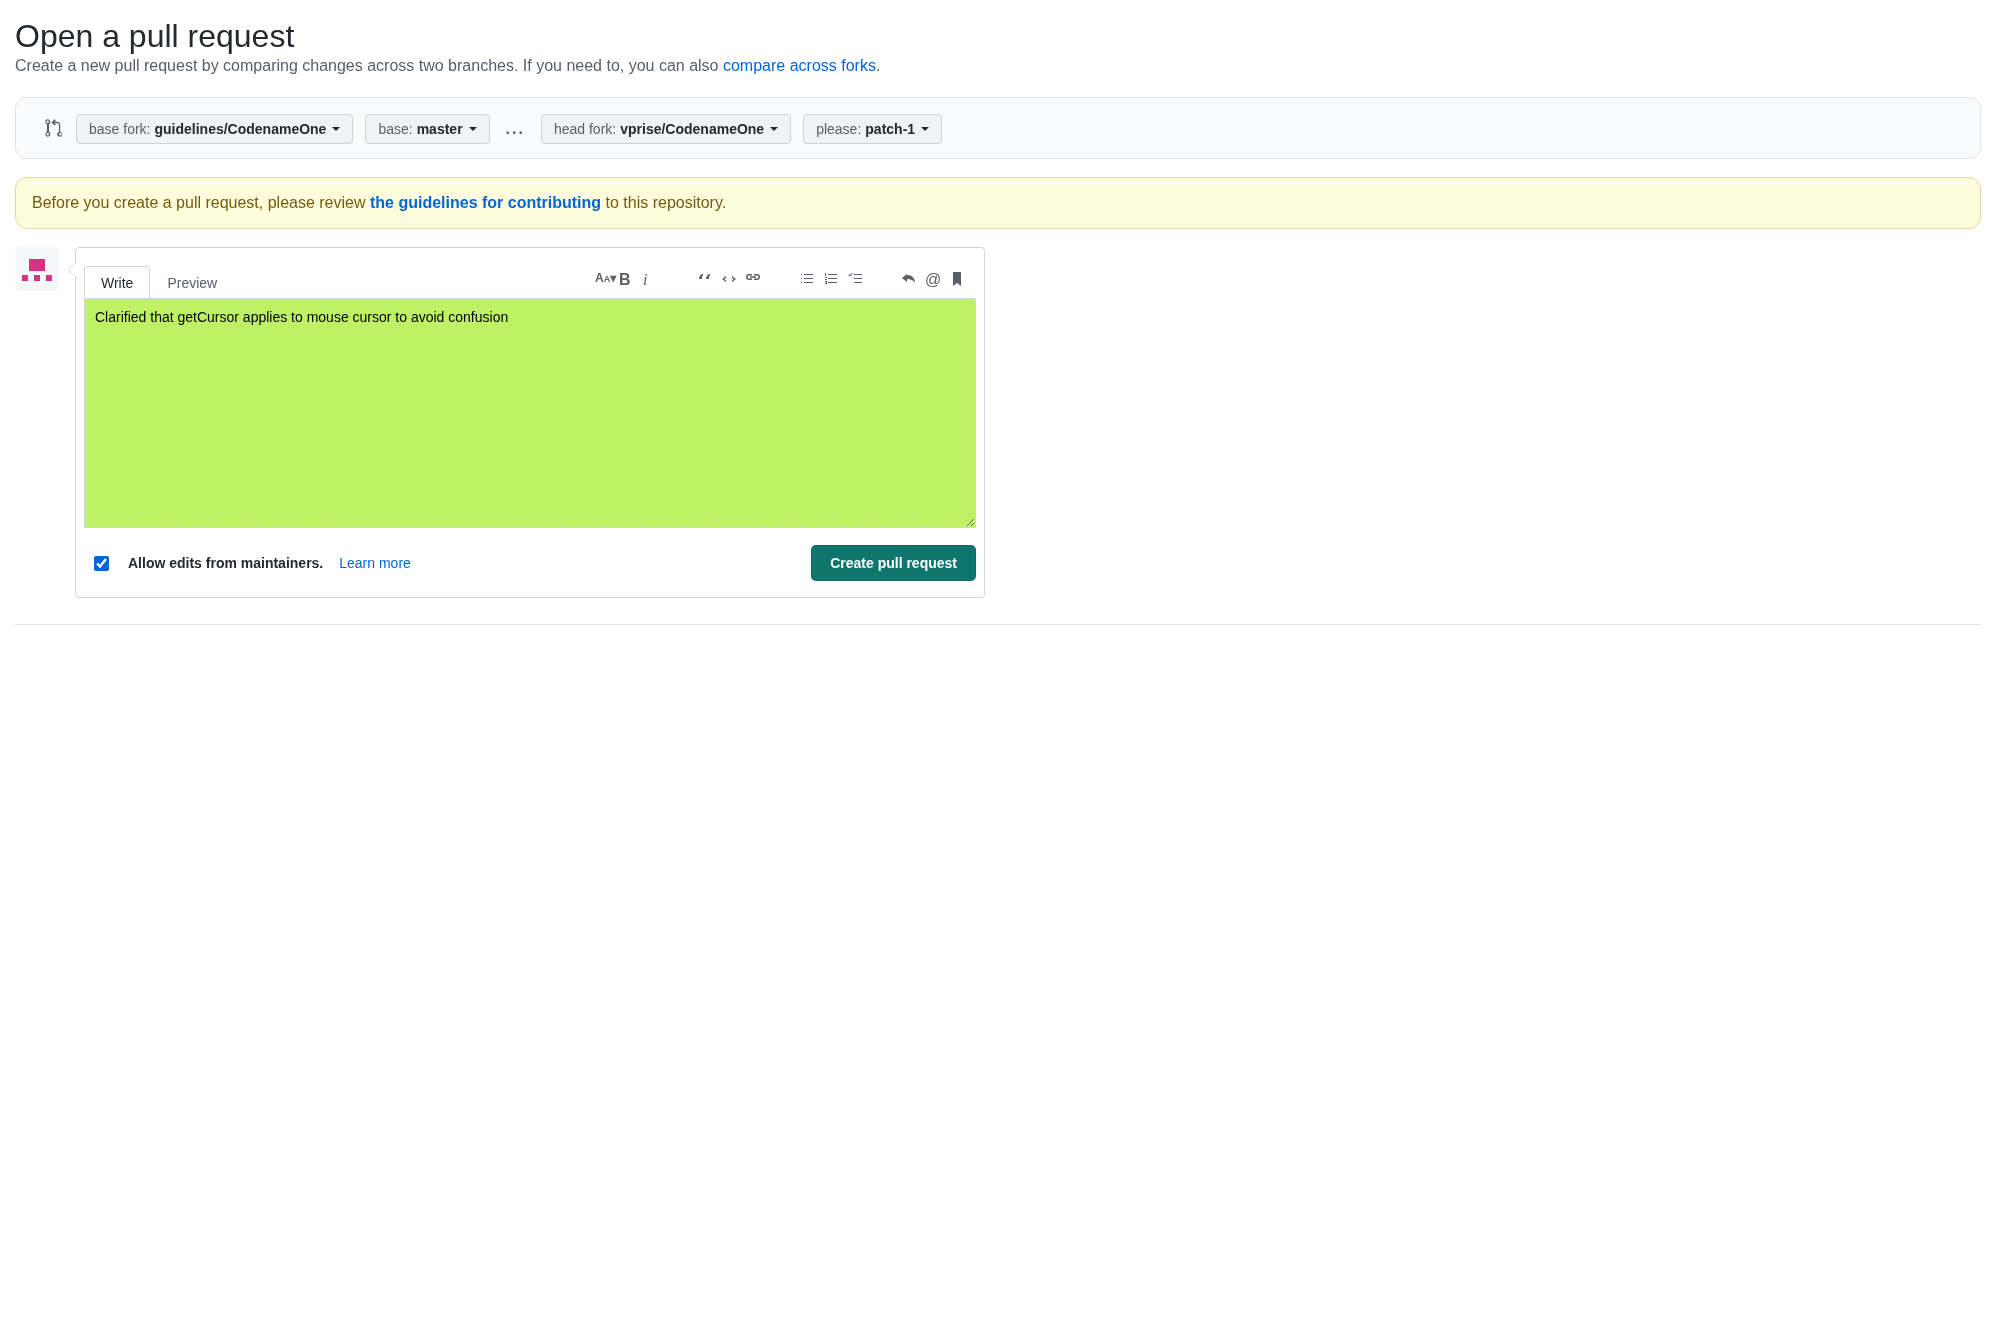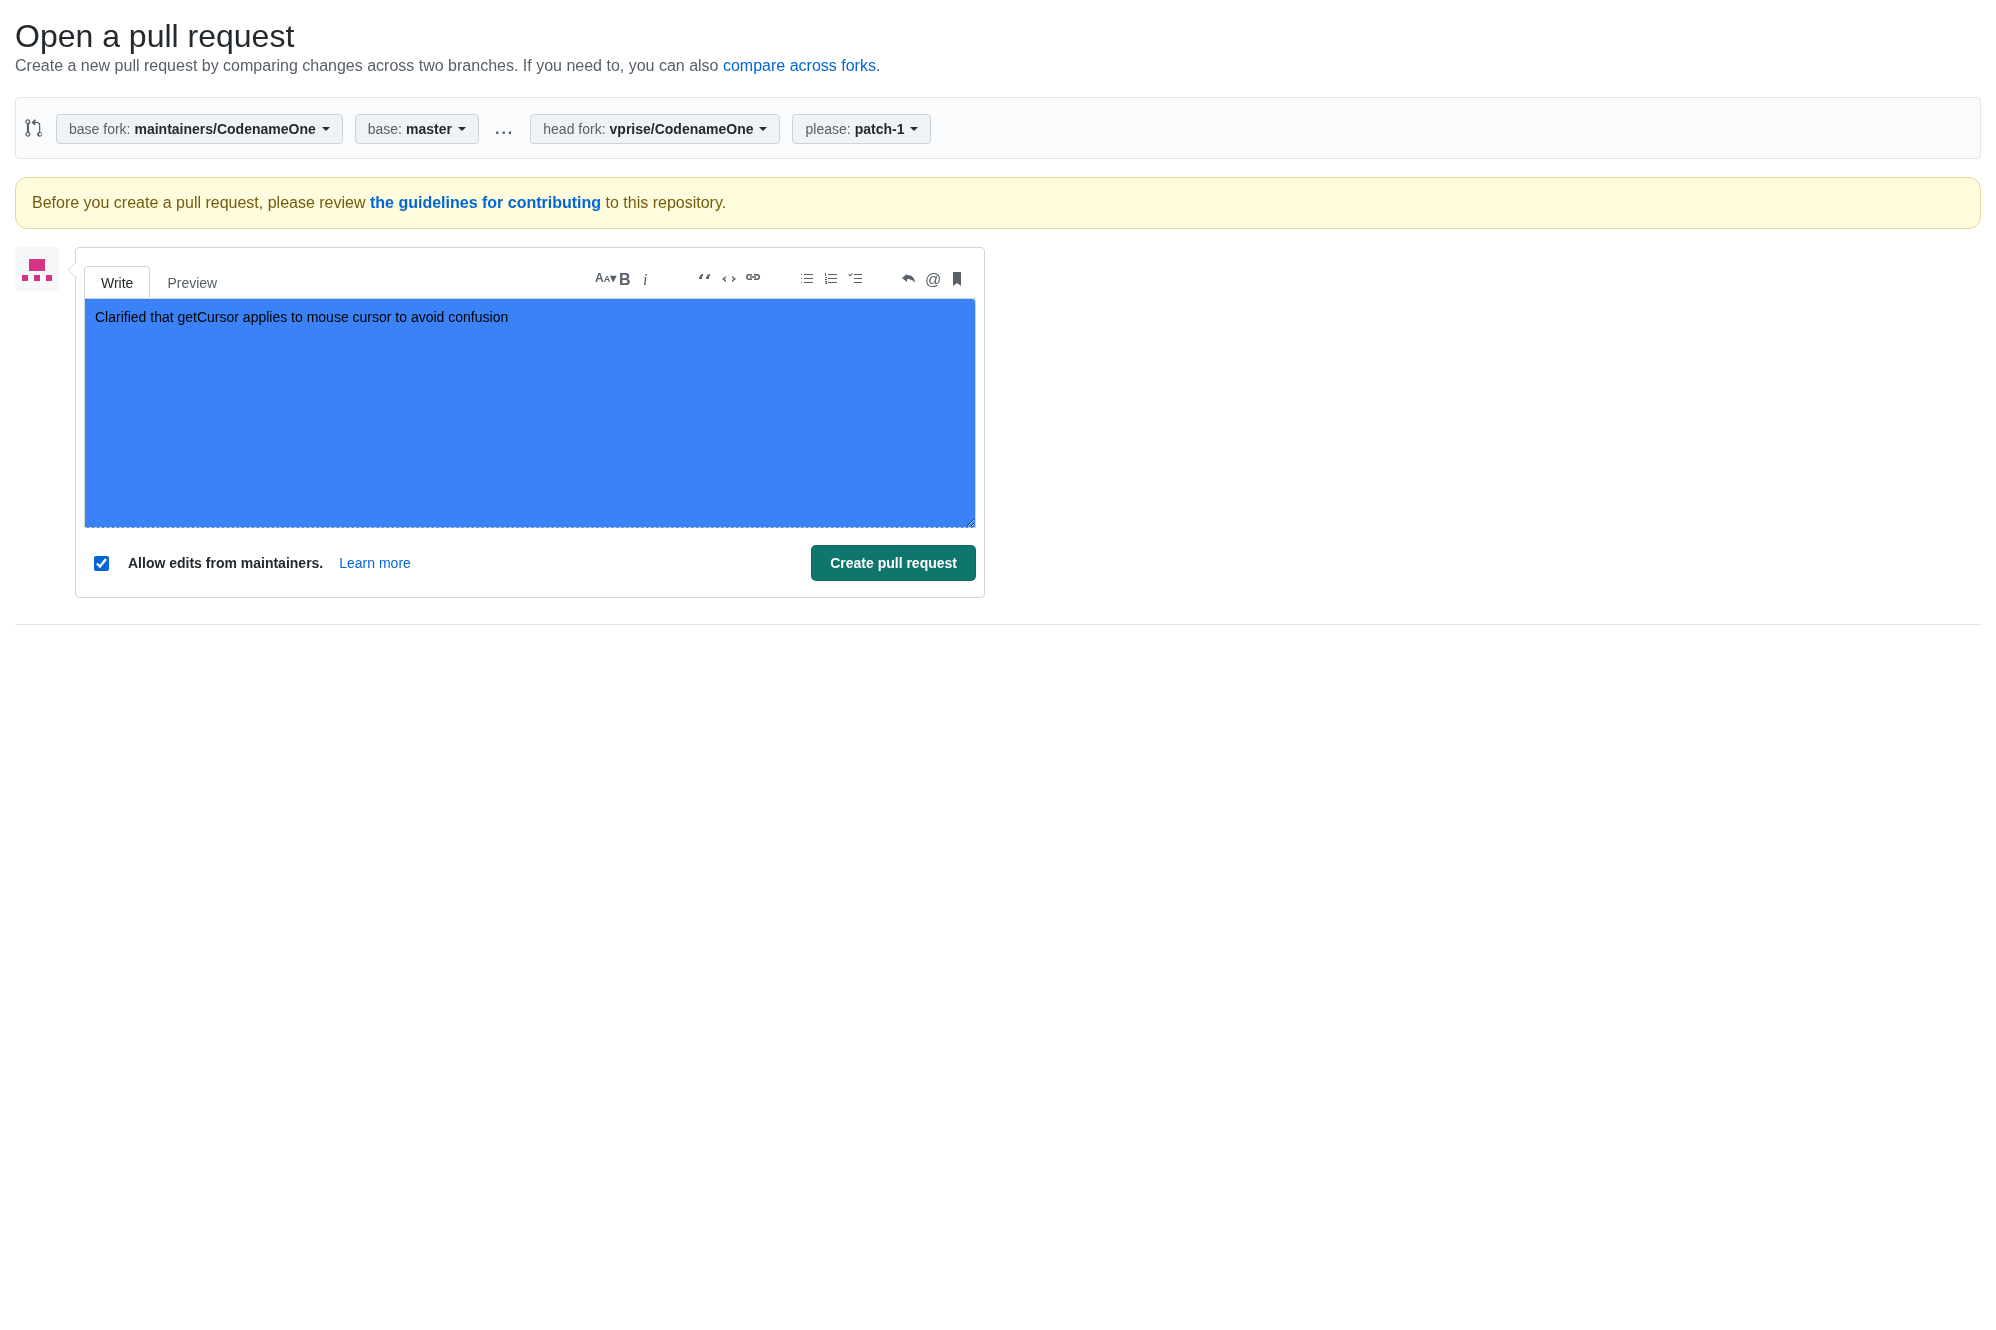--- a/index.html
+++ b/index.html
@@ -18,23 +18,23 @@
   }
   .page-subtitle {
     font-size: 16px;
     color: #586069;
     margin: 0 0 22px 0;
   }
   .page-subtitle a { color: #0366d6; text-decoration: none; }
 
   .compare-box {
     border: 1px solid #e1e4e8;
-    border-radius: 4px;
+    border-radius: 11px;
     background: #fafbfc;
-    padding: 16px 16px 14px 8px;
+    padding: 16px 16px 14px 28px;
     margin-bottom: 18px;
   }
   .compare-row { display: flex; align-items: center; gap: 12px; flex-wrap: wrap; }
   .compare-icon { width: 20px; height: 20px; color: #586069; }
   .branch-btn {
     display: inline-flex; align-items: center;
     background: #eff3f6;
     border: 1px solid #cfd3d6;
     border-radius: 4px;
     padding: 6px 12px;
@@ -149,21 +149,21 @@
   .body-textarea {
     width: 100%;
     min-height: 230px;
     border: 1px solid #d1d5da;
     border-top-left-radius: 0;
     border-bottom: 1px dashed #d1d5da;
     border-radius: 0 4px 0 0;
     padding: 10px;
     font-family: inherit; font-size: 14px;
     resize: vertical;
-    background: #3b82f6;
+    background: #bef264;
     outline: none;
     margin-top: -1px;
   }
   .drag-zone {
     border: 1px solid #d1d5da;
     border-top: none;
     border-radius: 0 0 4px 4px;
     padding: 8px 10px;
     font-size: 14px;
     color: #586069;
@@ -204,21 +204,21 @@
 
 <div class="compare-box">
   <div class="compare-row">
     <span>
       <svg class="compare-icon" viewBox="0 0 16 16" fill="currentColor">
           <path d="M5 3a2 2 0 1 0-2.7 1.88v6.24A2 2 0 1 0 4 11.17V5a2 2 0 0 0 1-2zm-2 .99A1 1 0 1 1 3 2a1 1 0 0 1 0 1.99zM13 11.12V6a3 3 0 0 0-3-3H8.5l1-1-1-1-2.5 2.5L8.5 6l1-1-1-1H10a2 2 0 0 1 2 2v5.12A2 2 0 1 0 13 11.12zM13 14a1 1 0 1 1 0-2 1 1 0 0 1 0 2zM3 14a1 1 0 1 1 0-2 1 1 0 0 1 0 2z"></path>
         </svg>
     </span>
     <button class="branch-btn">
       <span class="label">base fork:</span>
-      <span class="value">maintainers/CodenameOne</span>
+      <span class="value">guidelines/CodenameOne</span>
       <span class="caret"></span>
     </button>
     <button class="branch-btn">
       <span class="label">base:</span>
       <span class="value">master</span>
       <span class="caret"></span>
     </button>
     <span class="ellipsis">...</span>
     <button class="branch-btn">
       <span class="label">head fork:</span>

